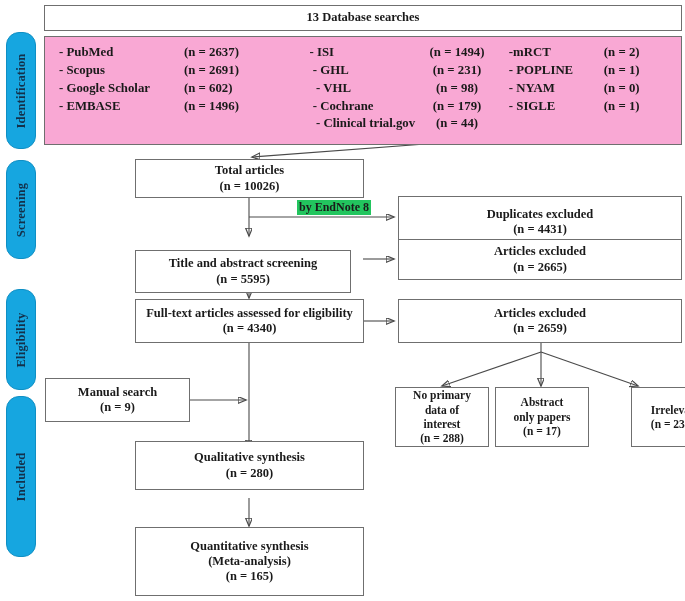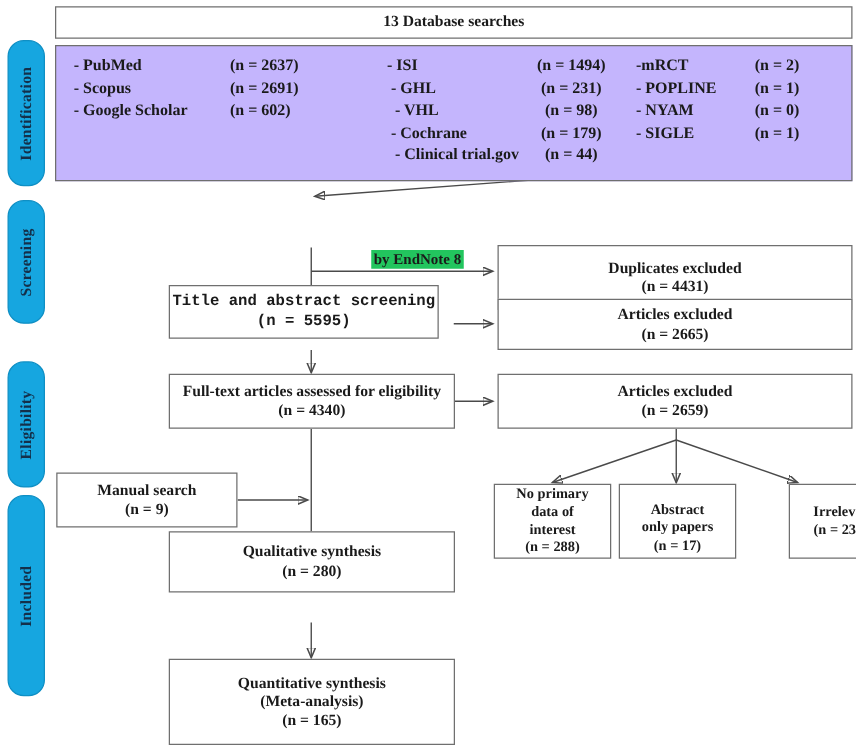--- a/index.html
+++ b/index.html
@@ -58,21 +58,21 @@
     padding: 2px 8px;
   }
   .box .ln { display: block; white-space: nowrap; }
   .box.small { font-size: 11.5px; line-height: 1.25; }
 
   
   #db-box {
     position: absolute;
     box-sizing: border-box;
     border: 1px solid #6f6f6f;
-    background: #c4b5fd;
+    background: #f9a8d4;
     padding: 8px 0 6px 0;
   }
   .db-cols {
     display: flex;
     width: 100%;
     height: 100%;
     box-sizing: border-box;
   }
   .db-col {
     display: flex;
@@ -177,20 +177,24 @@
           <span class="db-count">(n = 2637)</span>
         </div>
         <div class="db-row">
           <span class="db-name">- Scopus</span>
           <span class="db-count">(n = 2691)</span>
         </div>
         <div class="db-row">
           <span class="db-name">- Google Scholar</span>
           <span class="db-count">(n = 602)</span>
         </div>
+        <div class="db-row">
+          <span class="db-name">- EMBASE</span>
+          <span class="db-count">(n = 1496)</span>
+        </div>
       </div>
 
       <div class="db-col c2">
         <div class="db-row">
           <span class="db-name">- ISI</span>
           <span class="db-count">(n = 1494)</span>
         </div>
         <div class="db-row">
           <span class="db-name">- GHL</span>
           <span class="db-count">(n = 231)</span>
@@ -223,29 +227,33 @@
           <span class="db-count">(n = 0)</span>
         </div>
         <div class="db-row">
           <span class="db-name">- SIGLE</span>
           <span class="db-count">(n = 1)</span>
         </div>
       </div>
     </div>
   </div>
 
+  <div class="box" style="left:135px;top:159px;width:229px;height:39px;">
+    <span class="ln">Total articles</span>
+    <span class="ln">(n = 10026)</span>
+  </div>
 
   <span class="wire-caption" style="left:252px;top:200px;">by EndNote 8</span>
 
   <div class="box" style="left:398px;top:196px;width:284px;height:52px;">
     <span class="ln">Duplicates excluded</span>
     <span class="ln">(n = 4431)</span>
   </div>
 
-  <div class="box" style="left:135px;top:228px;width:216px;height:43px;font-family:Liberation Mono, monospace;">
+  <div class="box" style="left:135px;top:250px;width:216px;height:43px;">
     <span class="ln">Title and abstract screening</span>
     <span class="ln">(n = 5595)</span>
   </div>
 
   <div class="box" style="left:398px;top:239px;width:284px;height:41px;">
     <span class="ln">Articles excluded</span>
     <span class="ln">(n = 2665)</span>
   </div>
 
   <div class="box" style="left:135px;top:299px;width:229px;height:44px;">
@@ -263,32 +271,32 @@
     <span class="ln">(n = 9)</span>
   </div>
 
   <div class="box small" style="left:395px;top:387px;width:94px;height:60px;">
     <span class="ln">No primary</span>
     <span class="ln">data of</span>
     <span class="ln">interest</span>
     <span class="ln">(n = 288)</span>
   </div>
 
-  <div class="box small" style="left:495px;top:387px;width:94px;height:60px;justify-content:flex-end;">
+  <div class="box small" style="left:495px;top:387px;width:94px;height:60px;">
     <span class="ln">Abstract</span>
     <span class="ln">only papers</span>
     <span class="ln">(n = 17)</span>
   </div>
 
   <div class="box small" style="left:595px;top:387px;width:89px;height:60px;margin-left:36px;">
     <span class="ln">Irrelevant</span>
     <span class="ln">(n = 2354)</span>
   </div>
 
-  <div class="box" style="left:135px;top:425px;width:229px;height:49px;">
+  <div class="box" style="left:135px;top:441px;width:229px;height:49px;">
     <span class="ln">Qualitative synthesis</span>
     <span class="ln">(n = 280)</span>
   </div>
 
   <div class="box" style="left:135px;top:527px;width:229px;height:69px;">
     <span class="ln">Quantitative synthesis</span>
     <span class="ln">(Meta-analysis)</span>
     <span class="ln">(n = 165)</span>
   </div>
 

